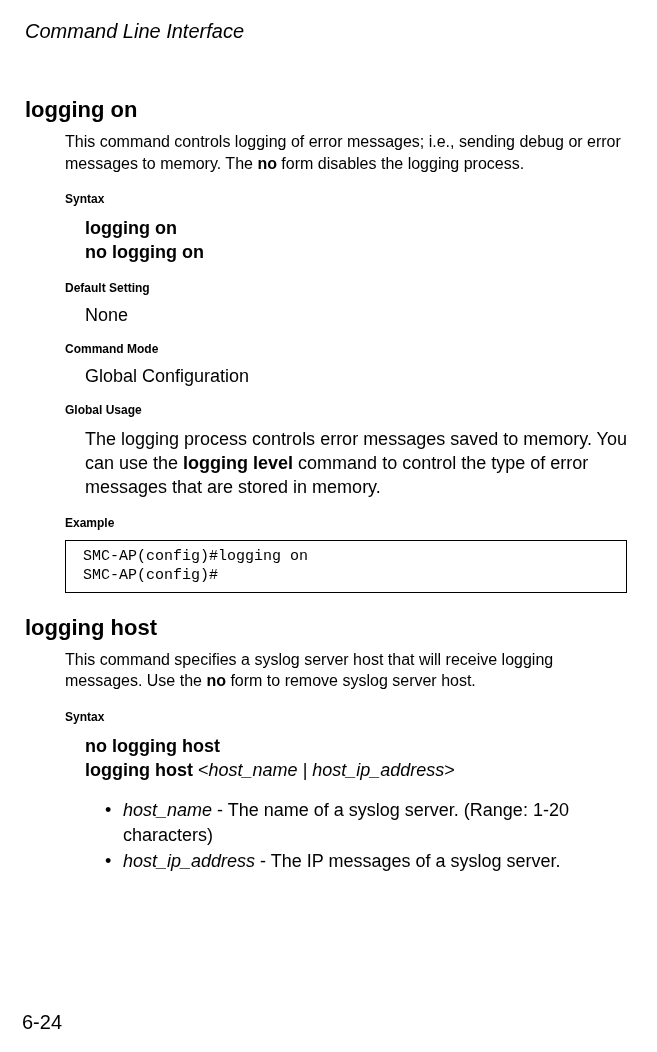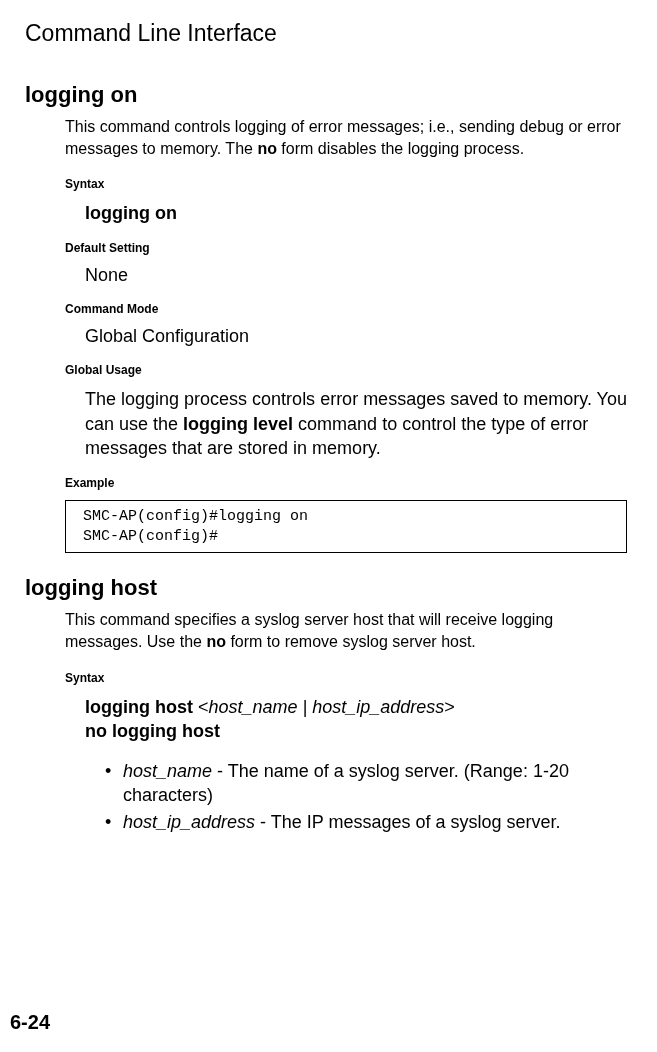--- a/index.html
+++ b/index.html
@@ -9,22 +9,23 @@
     }
     body {
       font-family: Arial, Helvetica, sans-serif;
       width: 657px;
       height: 1052px;
       background: white;
       padding: 20px 20px 20px 20px;
       position: relative;
     }
     .page-header {
-      font-size: 23px;
-      margin-bottom: 35px;
+      font-style: italic;
+      font-size: 20px;
+      margin-bottom: 54px;
       margin-left: 5px;
     }
     .section-title {
       font-weight: bold;
       font-size: 22px;
       margin-bottom: 8px;
       margin-left: 5px;
     }
     .description {
       font-size: 16px;
@@ -101,39 +102,39 @@
       position: absolute;
       left: 0;
       font-size: 18px;
     }
     .bullet-list li .italic {
       font-style: italic;
     }
     .page-number {
       position: absolute;
       bottom: 18px;
-      left: 10px;
+      left: 22px;
       font-size: 20px;
-      font-weight: bold;
     }
   </style>
 </head>
 <body>
 
 <div class="page-header">Command Line Interface</div>
 
 <div class="section-title">logging on</div>
 
 <div class="description">
   <span>This command controls logging of error messages; i.e., sending debug or error messages to memory. The </span><span class="bold">no</span><span> form disables the logging process.</span>
 </div>
 
 <div class="subheading">Syntax</div>
 <div class="syntax-block">
   <div class="syntax-line">logging on</div>
+  <div class="syntax-line">no logging on</div>
 </div>
 
 <div class="subheading">Default Setting</div>
 <div class="value-text">None</div>
 
 <div class="subheading">Command Mode</div>
 <div class="value-text">Global Configuration</div>
 
 <div class="subheading">Global Usage</div>
 <div class="body-text">
@@ -145,24 +146,24 @@
 SMC-AP(config)#</div>
 
 <div class="section-title">logging host</div>
 
 <div class="description">
   <span>This command specifies a syslog server host that will receive logging messages. Use the </span><span class="bold">no</span><span> form to remove syslog server host.</span>
 </div>
 
 <div class="subheading">Syntax</div>
 <div class="syntax-block">
+  <div class="syntax-line">no logging host</div>
   <div class="syntax-line">
     <span>logging host </span><span class="angle">&lt;</span><span class="italic">host_name | host_ip_address</span><span class="angle">&gt;</span>
   </div>
-  <div class="syntax-line">no logging host</div>
 </div>
 
 <ul class="bullet-list">
   <li>
     <span class="italic">host_name</span><span> - The name of a syslog server. (Range: 1-20 characters)</span>
   </li>
   <li>
     <span class="italic">host_ip_address</span><span> - The IP messages of a syslog server.</span>
   </li>
 </ul>

